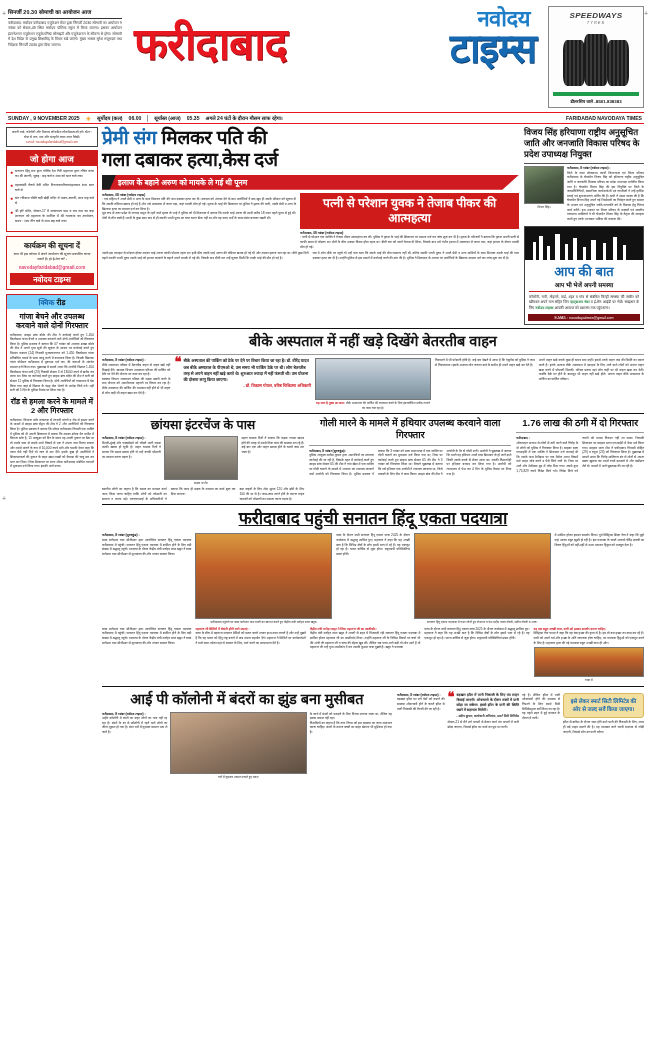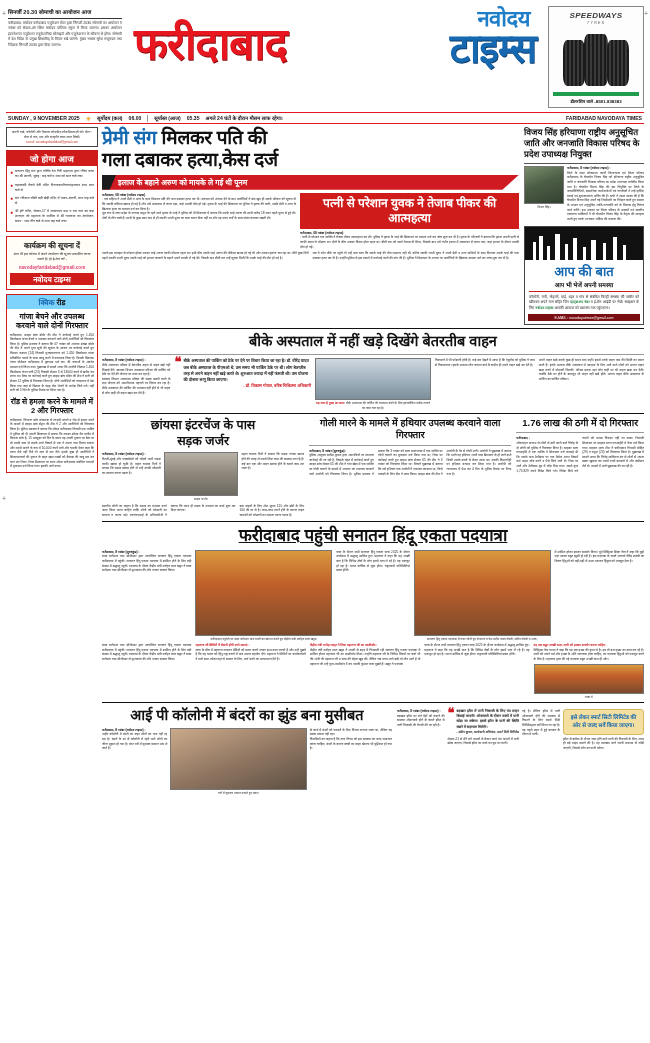--- a/index.html
+++ b/index.html
@@ -376,21 +376,20 @@
           </div>
         </div>
       </div>
 
       <div class="hr-thick"></div>
 
       <div style="display:flex; gap:5px;">
 
         <div style="width:38%;">
           <div class="sec-hl" style="font-size:12.5px;">छांयसा इंटरचेंज के पास</div>
-          <div class="sec-hl" style="font-size:12.5px;">सड़क जर्जर</div>
           <div style="display:flex; gap:3px; margin-top:3px;">
             <div style="width:30%;">
               <div class="tiny"><span class="byline">फरीदाबाद, 8 नवंबर (नवोदय टाइम्स) :</span></div>
               <div class="tiny">दिल्ली-मुंबई और एक्सप्रेसवे को जोड़ने वाली सड़क काफी खराब हो चुकी है। वाहन चालक दिनों ने बताया कि सड़क खराब होने से उन्हें काफी परेशानी का सामना करना पड़ता है।</div>
             </div>
             <div style="width:38%;">
               <div class="photo road" style="height:44px;"></div>
               <div class="cap">सड़क जर्जर।</div>
             </div>
             <div style="width:32%;">

